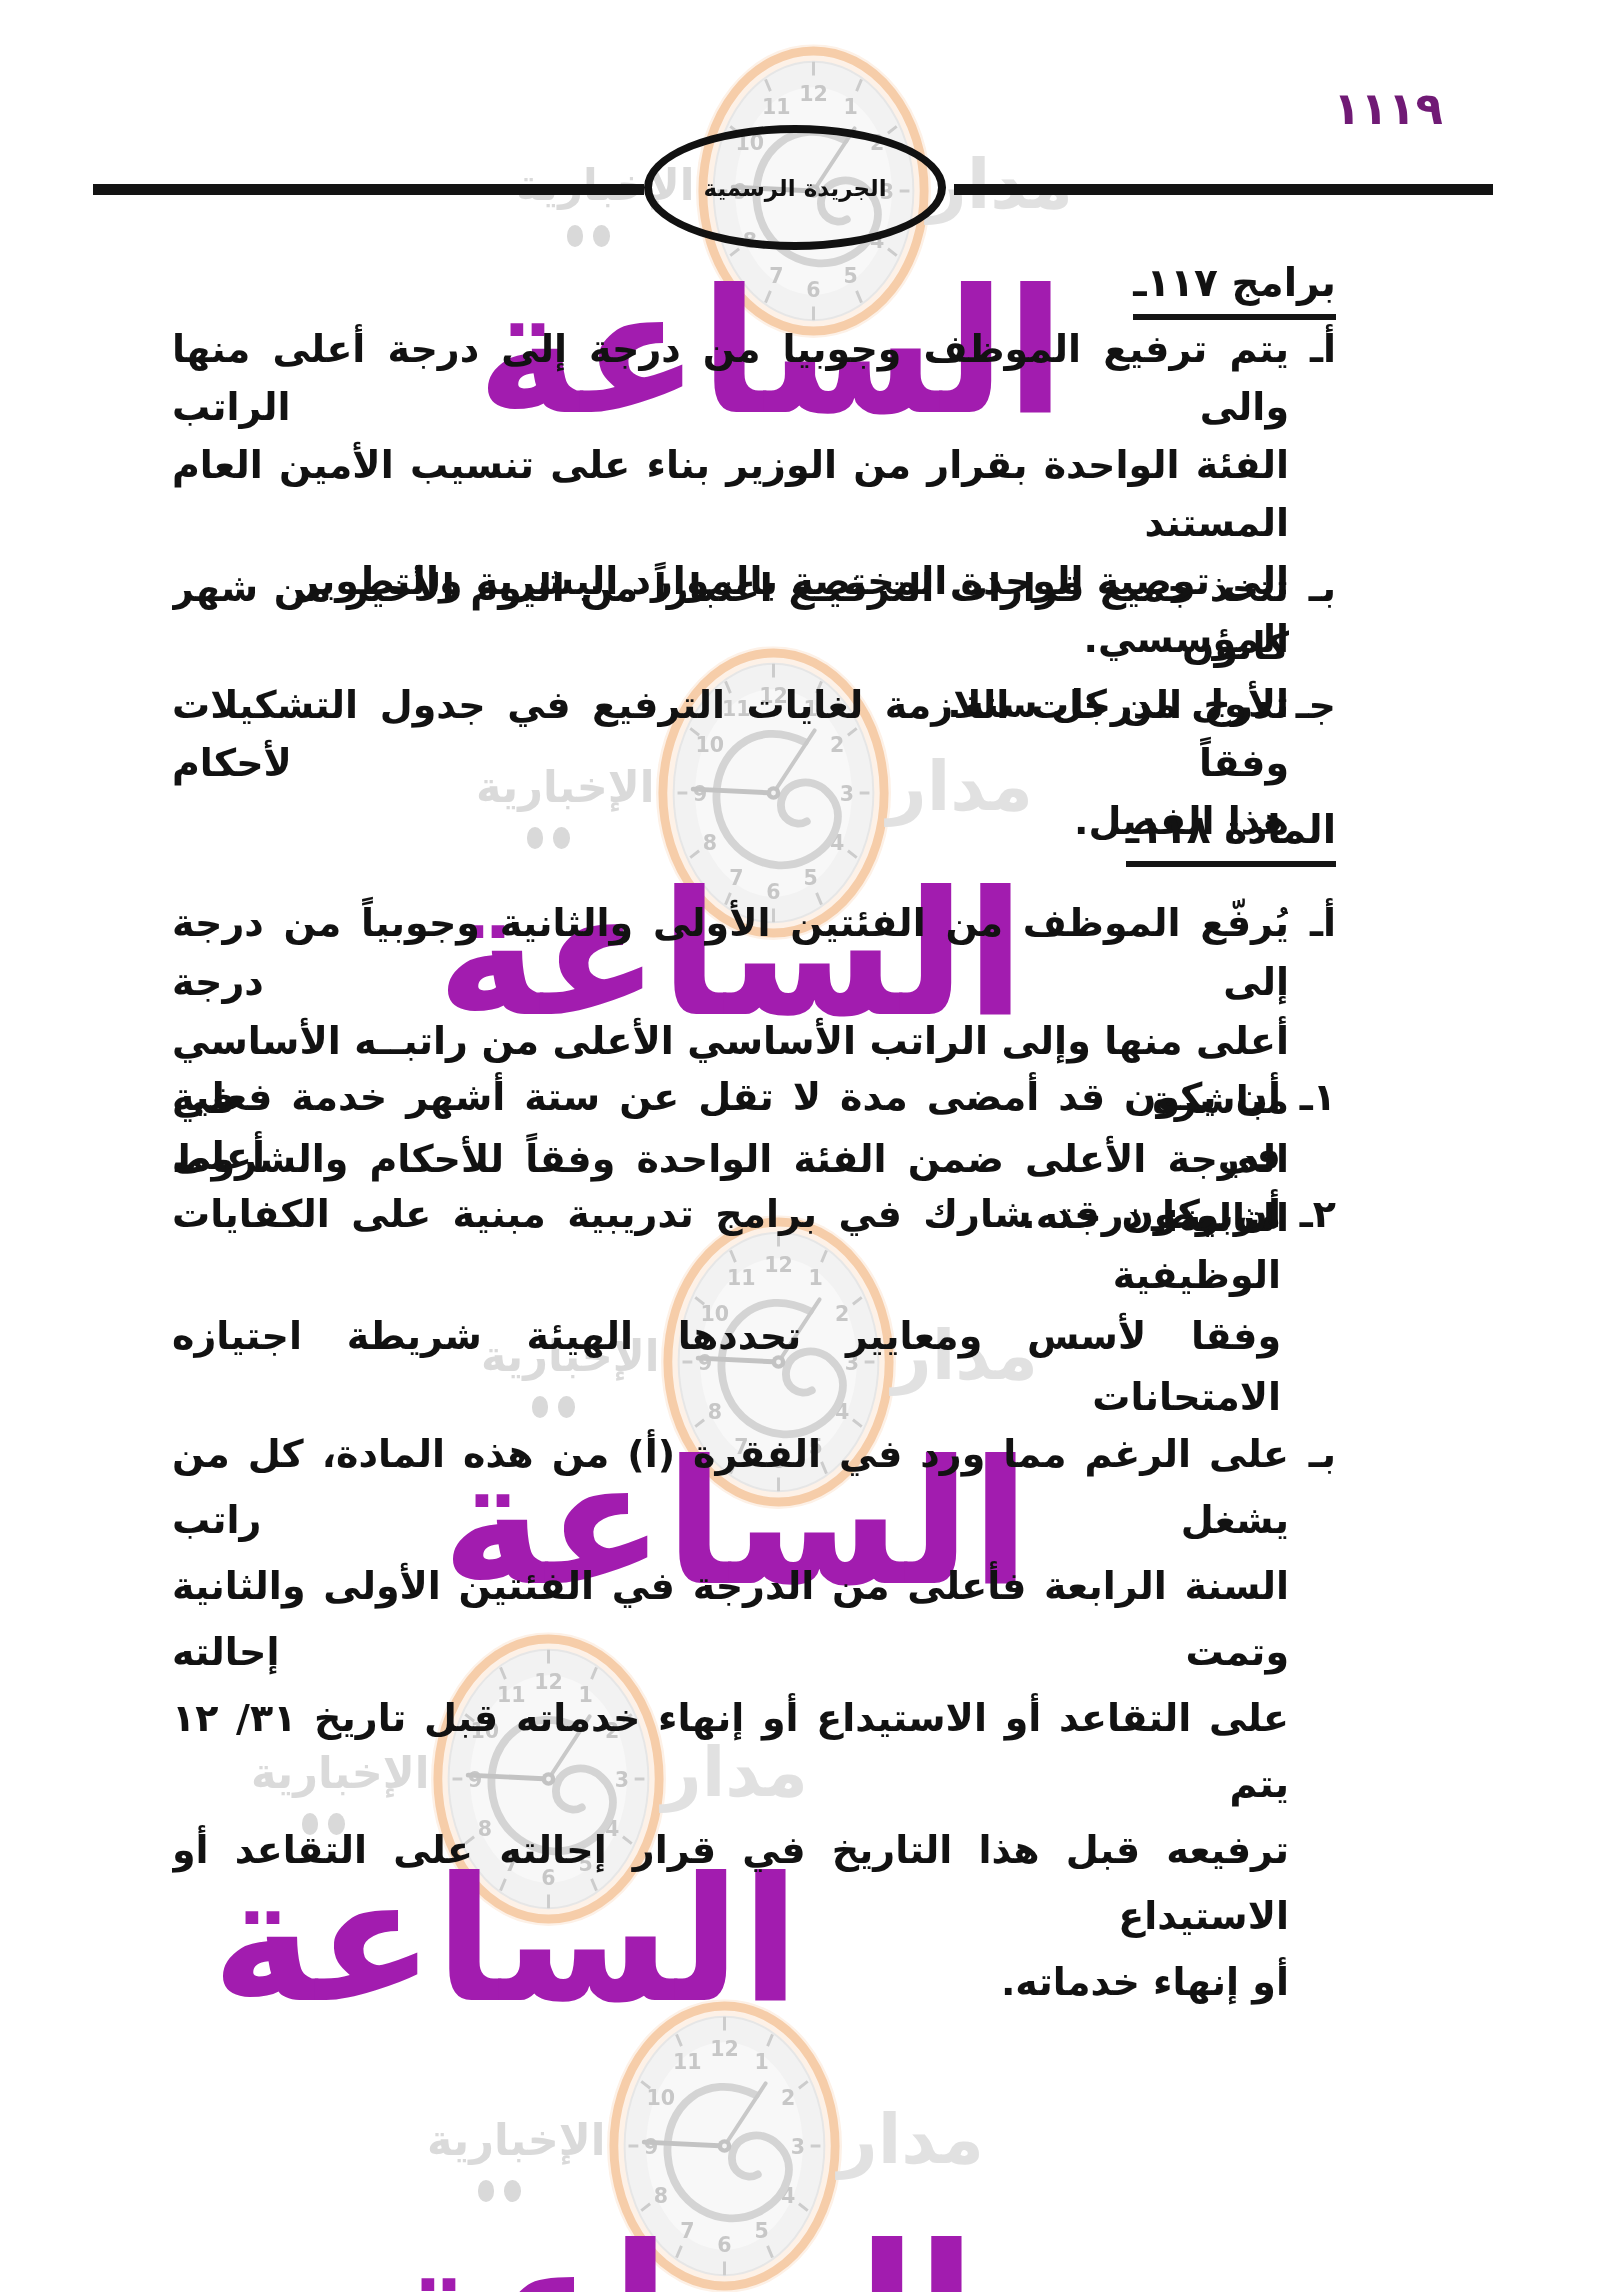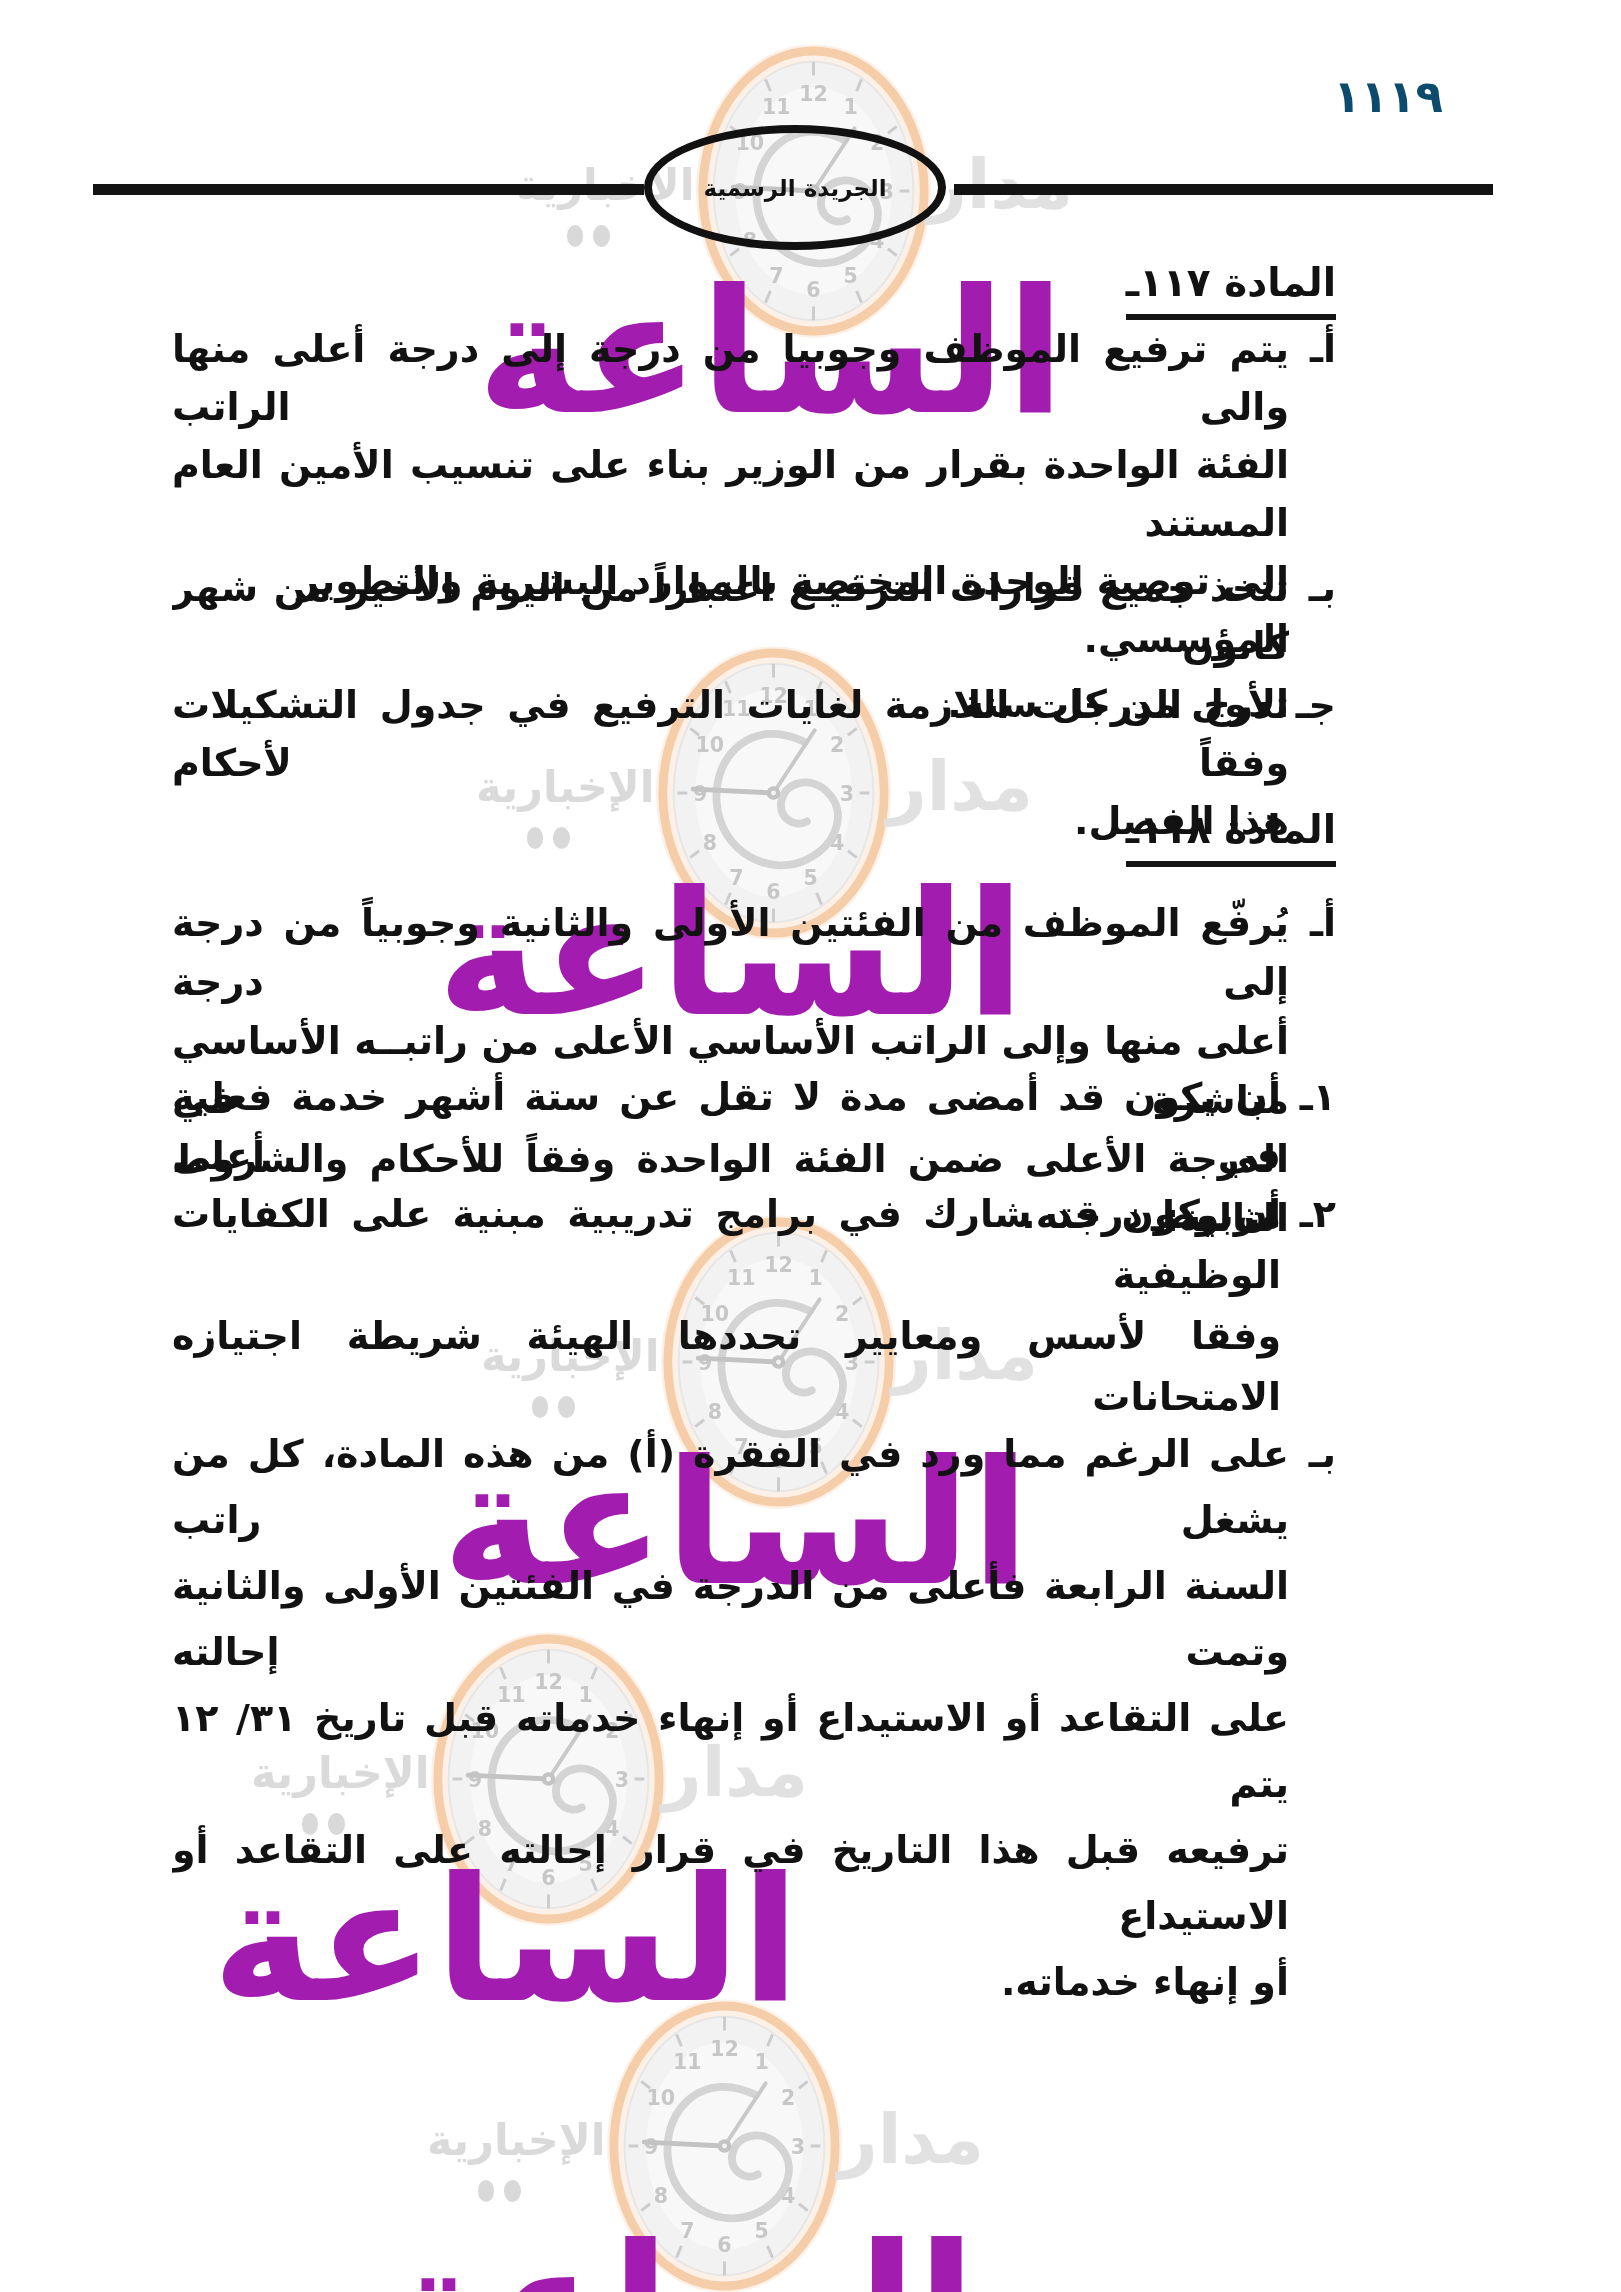--- a/index.html
+++ b/index.html
@@ -13,21 +13,21 @@
   }
   
   .wm{position:absolute;width:706px;height:549px;z-index:0;pointer-events:none;}
   .wm-clock{position:absolute;left:235px;top:127px;width:235px;height:294px;}
   .wm-madar{position:absolute;left:466px;top:233px;font-size:69px;font-weight:bold;color:#e1e1e1;line-height:1;}
   .wm-sub{position:absolute;left:55px;top:247px;font-size:43px;font-weight:bold;color:#dadada;line-height:1;}
   .wm-dots{position:absolute;left:96px;top:308px;}
   .wm-dots i{display:inline-block;width:16.7px;height:21.6px;border-radius:50%;background:#d9d9d9;margin-left:9.8px;}
   .wm-saa{position:absolute;left:15.7px;top:349px;font-size:173px;font-weight:bold;color:#a21caf;line-height:1;letter-spacing:2px;}
   
-  .page-number{position:absolute;top:70px;right:178px;font-size:45px;font-weight:bold;color:#0c4a6e;letter-spacing:13.7px;z-index:2;}
+  .page-number{position:absolute;top:82px;right:178px;font-size:45px;font-weight:bold;color:#701a75;letter-spacing:13.7px;z-index:2;}
   .rule{position:absolute;top:184px;height:10.8px;background:#131313;z-index:2;}
   .rule-left{left:93px;width:551px;}
   .rule-right{left:954px;width:539px;}
   .banner-oval{
     position:absolute;left:644px;top:125px;width:302px;height:125px;
     border:8.8px solid #111;border-radius:50%;
     display:flex;align-items:center;justify-content:center;
     z-index:3;box-sizing:border-box;background:transparent;
   }
   .banner-oval span{font-size:23px;font-weight:bold;color:#111;}
@@ -132,21 +132,21 @@
   </div>
 
   <div class="page-number">١١١٩</div>
   <div class="rule rule-left"></div>
   <div class="rule rule-right"></div>
   <div class="banner-oval">
     <span>الجريدة الرسمية</span>
   </div>
 
   <div class="h-art" style="top:261px">
-    <span>المادة ١١٧ـ</span>
+    <span>برامج ١١٧ـ</span>
   </div>
 
   <div class="para lh59" style="top:320px">
     <div class="marker">أـ</div>
     <div class="ptext">
       <div class="jl">يتم ترفيع الموظف وجوبيا من درجة إلى درجة أعلى منها والى الراتب</div>
       <div class="jl">الفئة الواحدة بقرار من الوزير بناء على تنسيب الأمين العام المستند</div>
       <div class="el">الى توصية الوحدة المختصة بالموارد البشرية والتطوير المؤسسي.</div>
     </div>
   </div>

